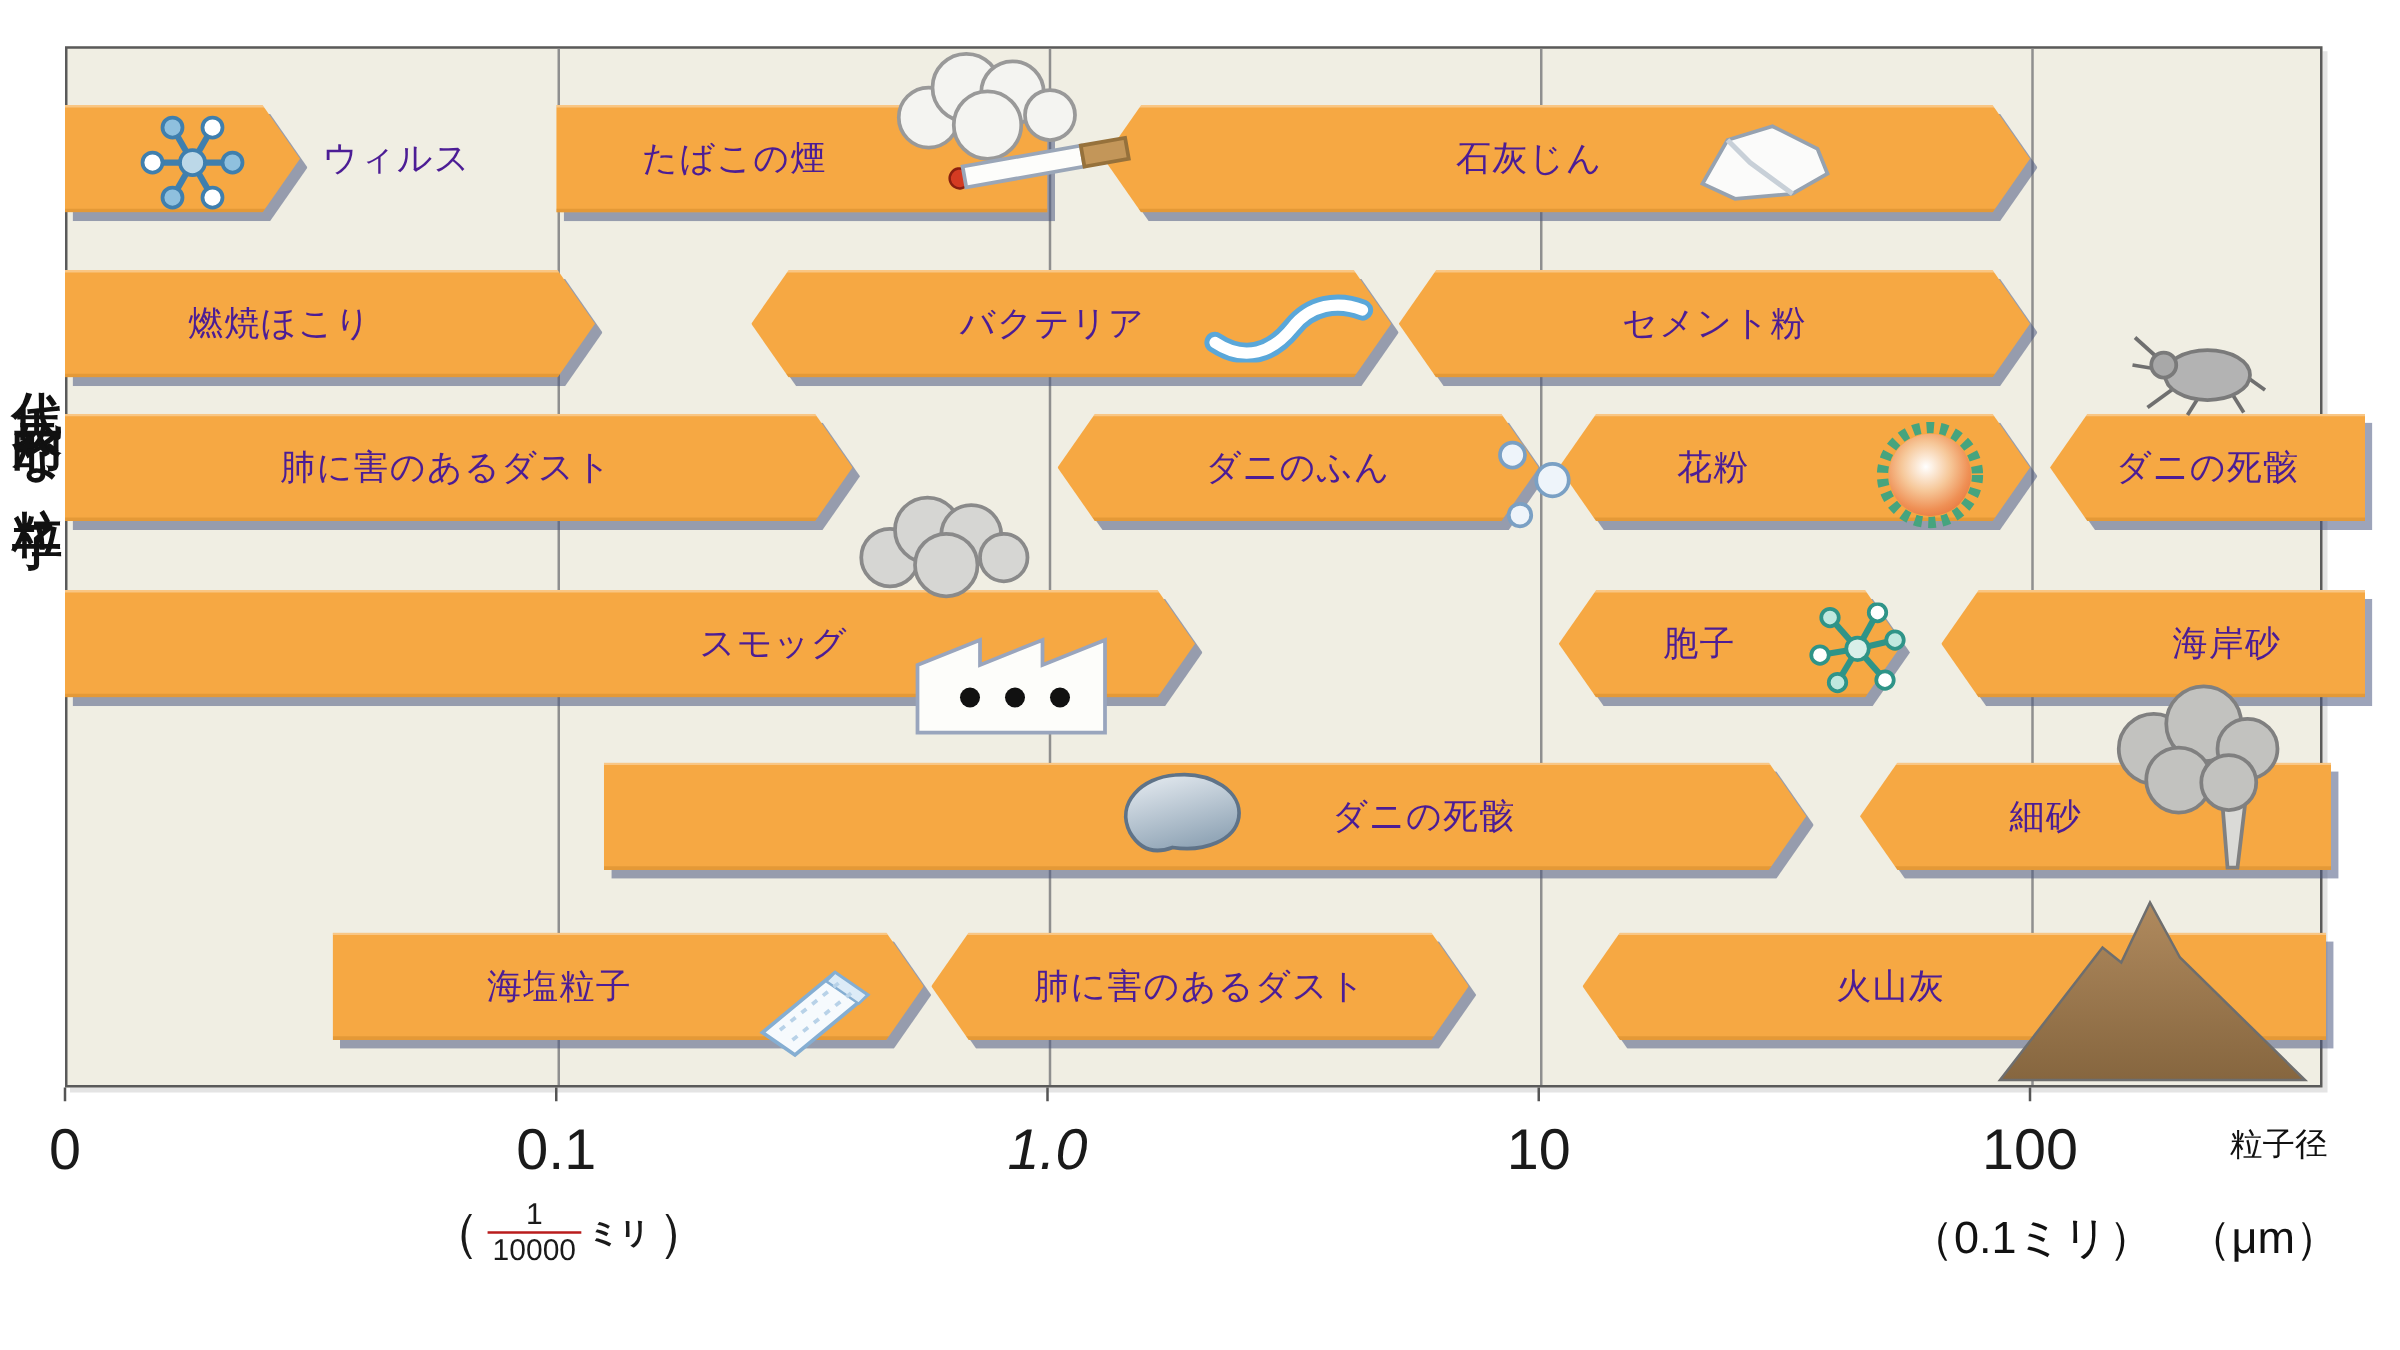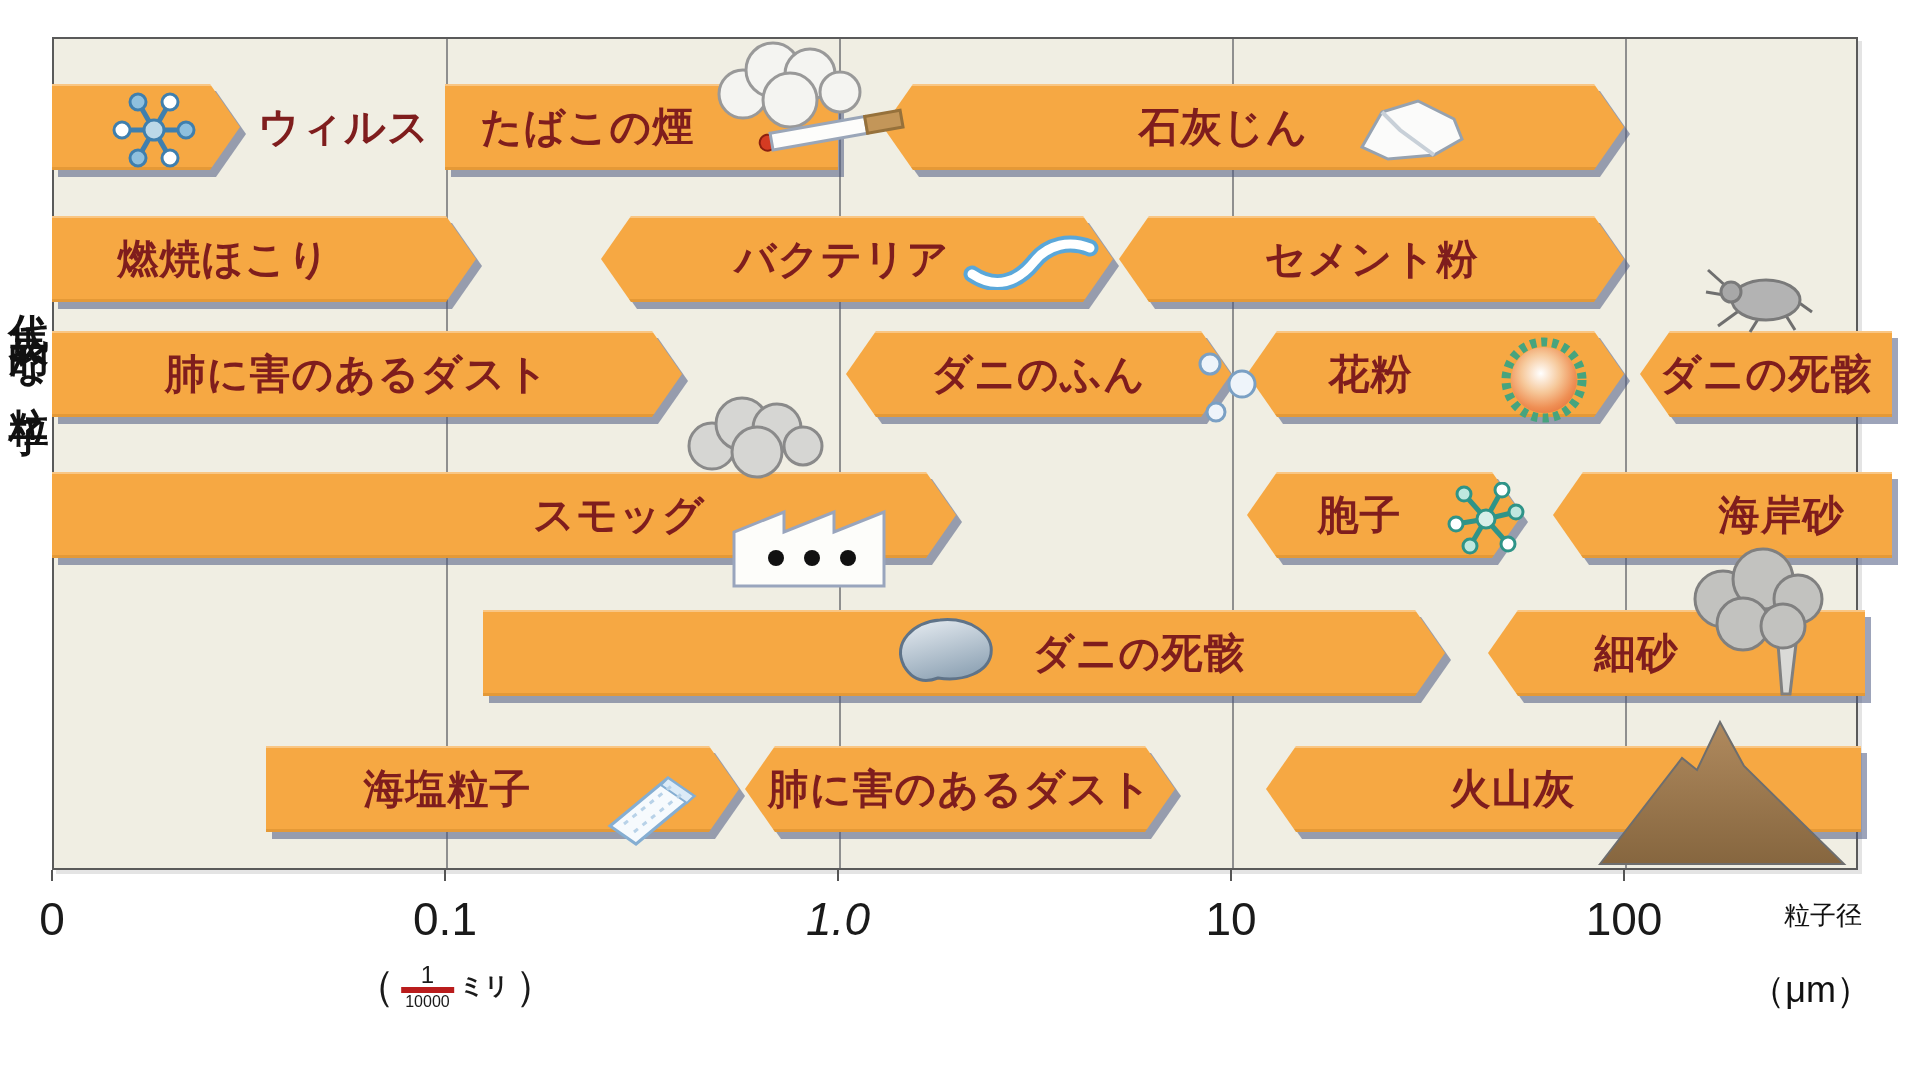--- a/index.html
+++ b/index.html
@@ -6,34 +6,34 @@
   #canvas{position:relative;width:1920px;height:1080px;background:#ffffff;overflow:hidden;
           font-family:"Liberation Sans","DejaVu Sans",sans-serif;color:#111;}
   #plot{position:absolute;left:52px;top:37px;width:1806px;height:833px;
         background:#f0eee3;border:2px solid #5a5a5a;box-sizing:border-box;
         box-shadow:4px 4px 0 rgba(130,130,130,0.22);z-index:0;}
   .gridline{position:absolute;top:0;width:2px;height:100%;background:#8f8f8f;z-index:1;}
   .tickmark{position:absolute;width:2px;height:11px;background:#555;top:870px;z-index:1;}
   .bar-shadow{position:absolute;background:#4d5a82;opacity:0.55;z-index:2;}
   .bar{position:absolute;background:#f6a843;z-index:3;
        box-shadow:inset 0 2px 0 rgba(255,255,255,0.35), inset 0 -3px 0 rgba(195,125,35,0.35);}
-  .bar-label{position:absolute;z-index:5;font-weight:700;font-size:41px;letter-spacing:1px;
-             white-space:nowrap;color:#7f1d1d;transform:translate(-50%,-50%);}
+  .bar-label{position:absolute;z-index:5;font-weight:400;font-size:28px;letter-spacing:1px;
+             white-space:nowrap;color:#4c1d95;transform:translate(-50%,-50%);}
   .bar-label.outside{transform:translate(0,-50%);}
   .icon{position:absolute;z-index:4;}
   #y-title{position:absolute;left:2px;top:282px;writing-mode:vertical-rl;text-orientation:upright;
            font-size:40px;font-weight:600;letter-spacing:12px;color:#111;z-index:6;}
   .xtick{position:absolute;top:892px;transform:translateX(-50%);font-size:46px;font-weight:500;
          color:#1a1a1a;z-index:6;white-space:nowrap;}
   #fraction-label{position:absolute;left:455px;top:958px;transform:translateX(-50%);
                   display:flex;align-items:center;gap:6px;z-index:6;color:#1a1a1a;}
   #fraction-label .paren{font-size:42px;font-weight:500;}
   #fraction-label .stack{display:flex;flex-direction:column;align-items:center;line-height:1.05;}
   #fraction-label .num{font-size:24px;}
-  #fraction-label .den{font-size:16px;border-top:6px solid #b91c1c;padding:1px 4px 0 4px;}
+  #fraction-label .den{font-size:24px;border-top:2px solid #b91c1c;padding:1px 4px 0 4px;}
   #fraction-label .unit{font-size:24px;font-weight:600;}
   #label-under-100{position:absolute;left:1625px;top:966px;transform:translateX(-50%);
                    font-size:36px;font-weight:500;z-index:6;white-space:nowrap;}
   #x-axis-title{position:absolute;right:58px;top:898px;font-size:26px;font-weight:400;z-index:6;white-space:nowrap;}
   #x-axis-unit{position:absolute;right:48px;top:966px;font-size:36px;font-weight:500;z-index:6;white-space:nowrap;}
 </style>
 </head>
 <body>
 
 <div id="canvas">
@@ -274,16 +274,17 @@
 
   <div id="fraction-label">
     <span class="paren">（</span>
     <span class="stack">
       <span class="num">1</span>
       <span class="den">10000</span>
     </span>
     <span class="unit">ミリ</span>
     <span class="paren">）</span>
   </div>
+  <div id="label-under-100">（0.1ミリ）</div>
   <div id="x-axis-title">粒子径</div>
   <div id="x-axis-unit">（μm）</div>
 
 </div>
 
 </body></html>

